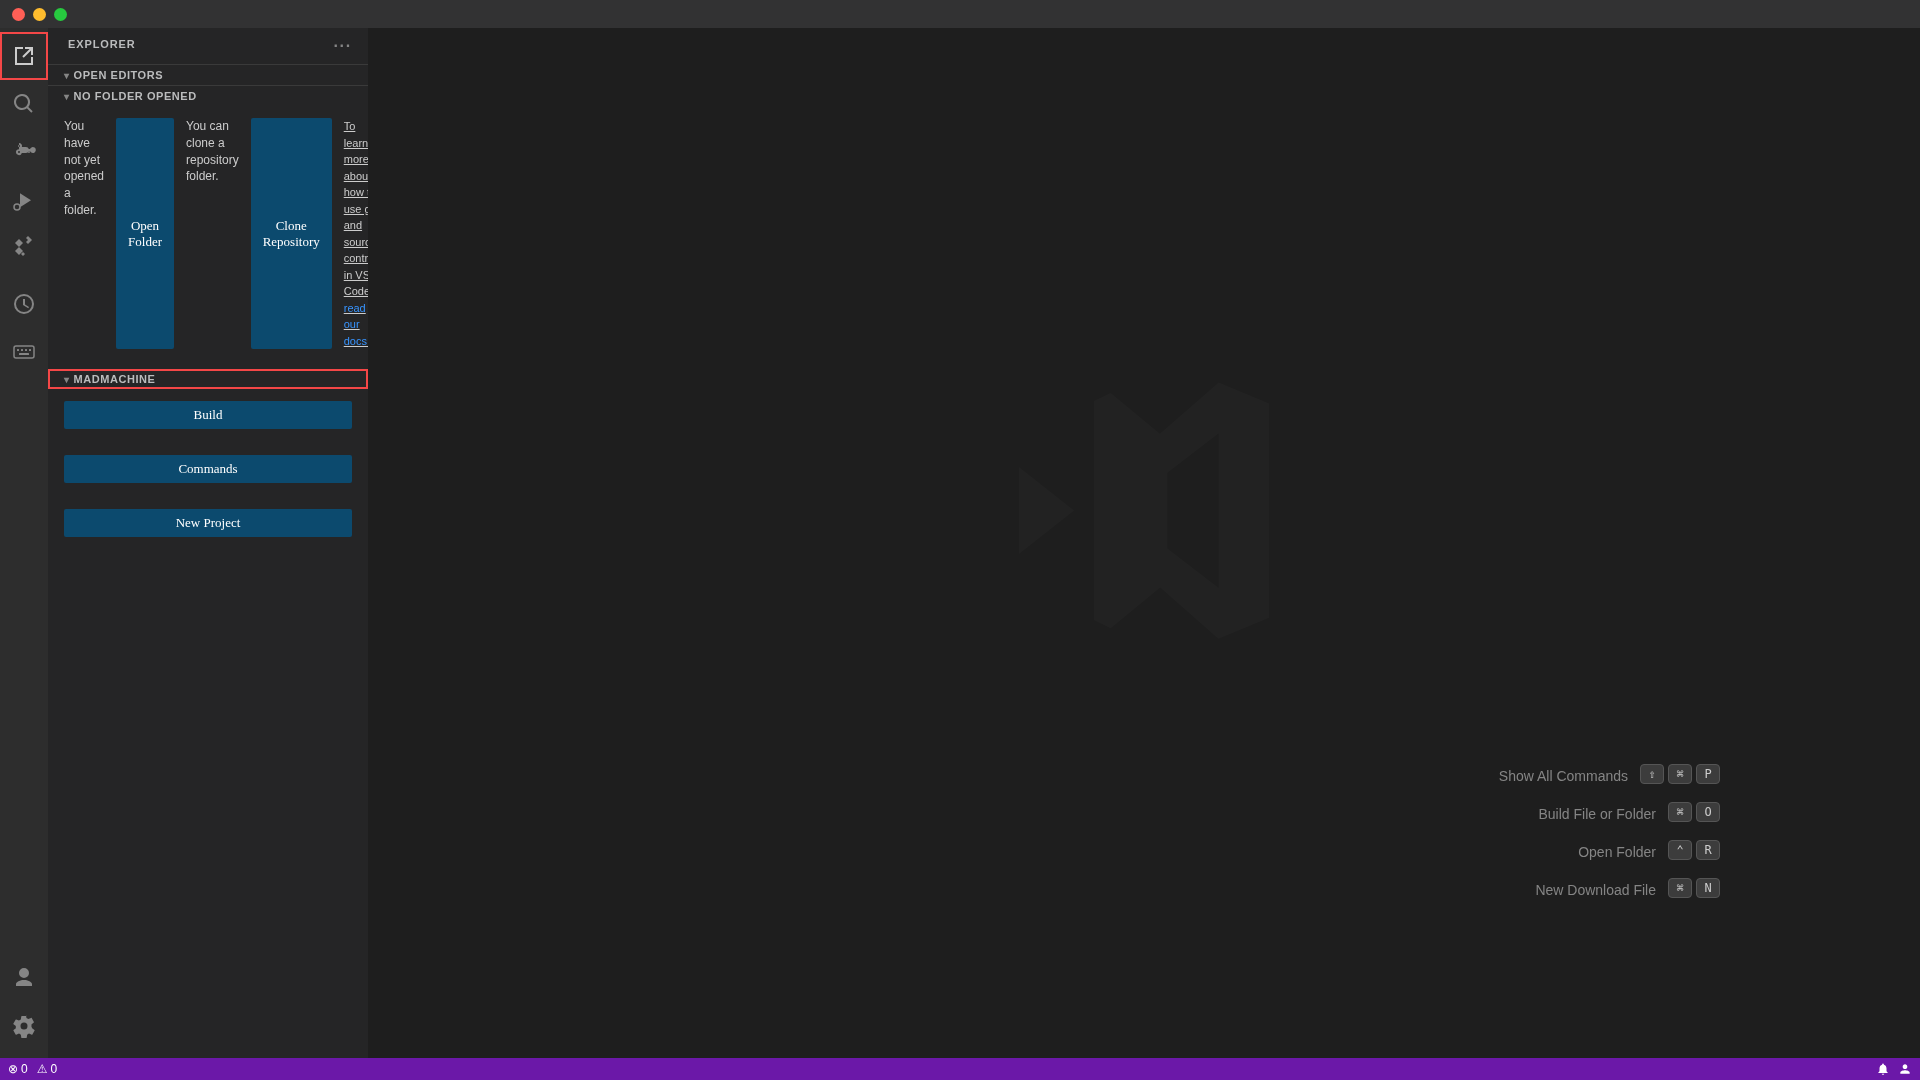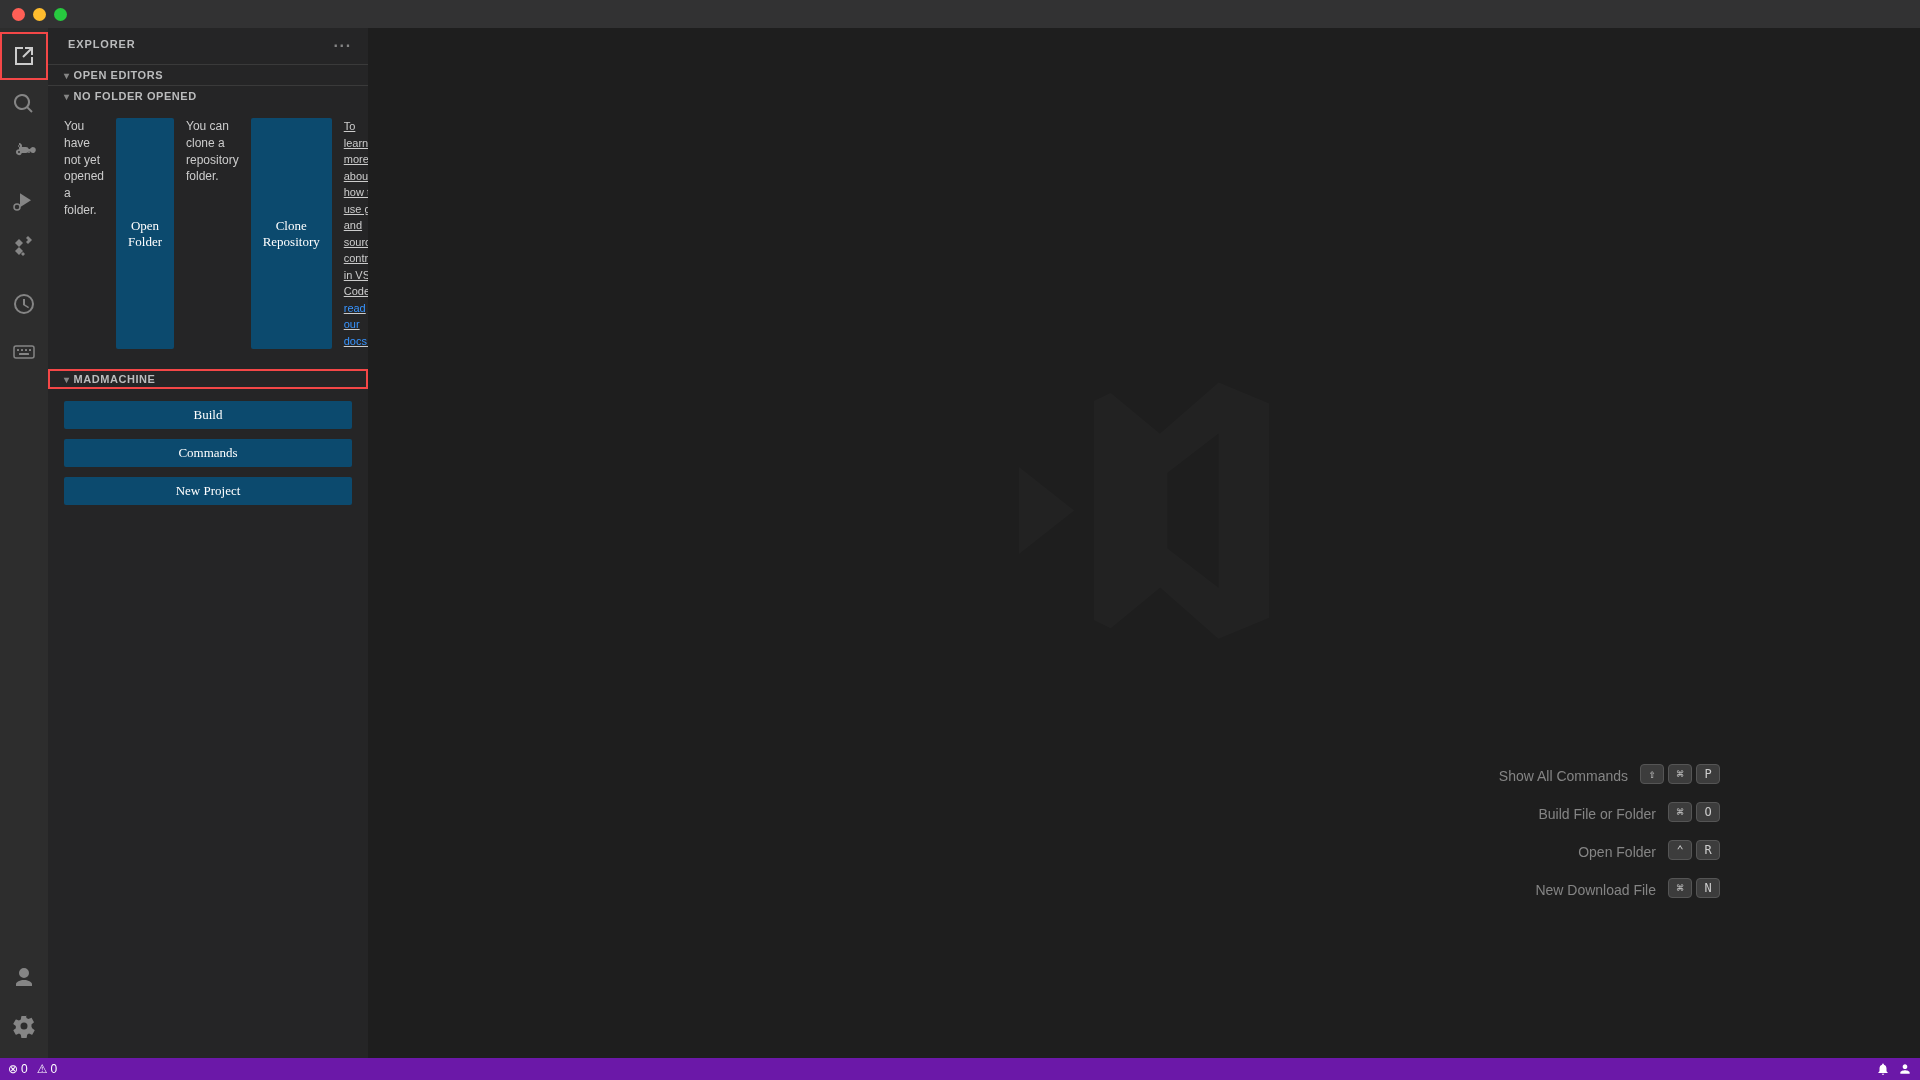--- a/index.html
+++ b/index.html
@@ -179,21 +179,21 @@
     }
     .madmachine-header .chevron {
       margin-right: 4px;
       font-size: 10px;
       color: #858585;
     }
     .madmachine-buttons {
       padding: 12px 16px;
       display: flex;
       flex-direction: column;
-      gap: 10px;
+      gap: 26px;
     }
 
     
     .main-content {
       flex: 1;
       background: #1e1e1e;
       display: flex;
       align-items: center;
       justify-content: center;
       position: relative;

